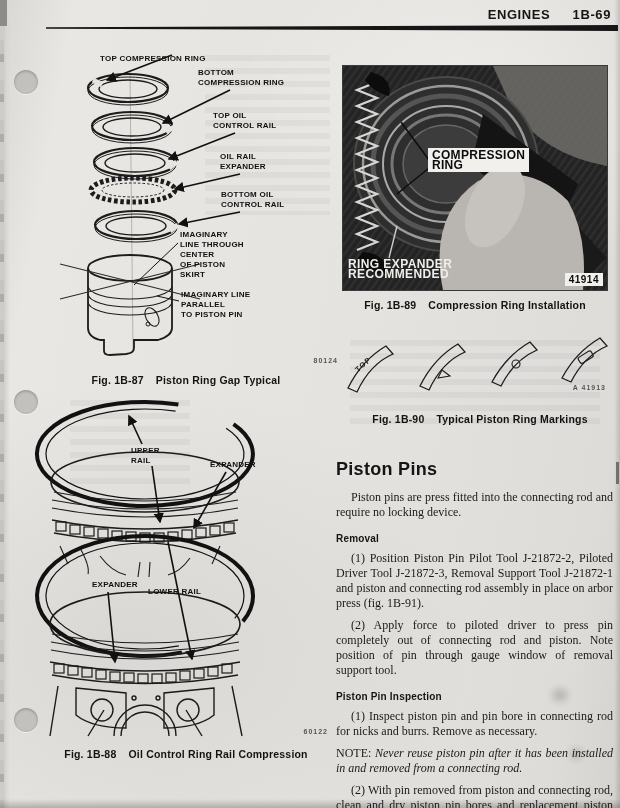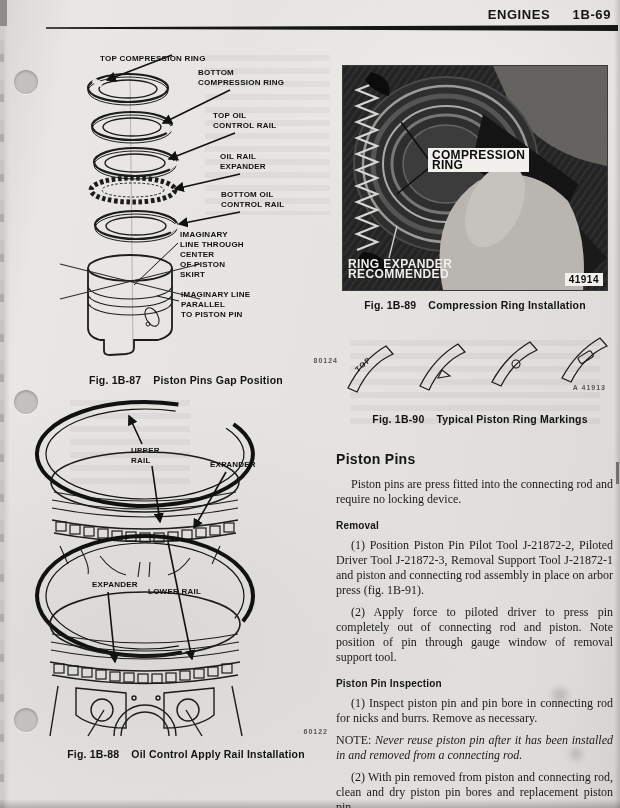--- a/index.html
+++ b/index.html
@@ -46,21 +46,21 @@
     font-size:12px;line-height:10px;padding:2px 4px;white-space:pre-line;letter-spacing:.3px;}
   .photo-label-white{position:absolute;color:#f0eeea;font-weight:bold;font-size:12px;
     line-height:10px;white-space:pre-line;letter-spacing:.4px;}
   .photo-ref{position:absolute;background:#f2f0ec;color:#0c0c0c;font-weight:bold;
     font-size:10px;padding:1px 4px;letter-spacing:.5px;}
 
   .stamp-top{position:absolute;left:14px;top:24px;transform:rotate(-42deg);
     font-weight:bold;font-size:7.5px;letter-spacing:1px;color:#222;}
 
   .text-col{position:absolute;left:336px;top:451px;width:277px;}
-  .h-main{font-weight:bold;font-size:14px;letter-spacing:.3px;margin:0 0 10px 0;}
+  .h-main{font-weight:bold;font-size:18px;letter-spacing:.3px;margin:8px 0 10px 0;}
   .h-sub{font-weight:bold;font-size:10px;letter-spacing:.2px;margin:13px 0 7px 0;}
   .body-text{font-family:"Liberation Serif",serif;font-size:12px;line-height:15px;
     text-align:justify;margin:0 0 7px 0;color:#1a1a1a;}
   .indent{text-indent:15px;}
   .note-label{font-weight:normal;}
   .note-italic{font-style:italic;}
 
   .ghost{position:absolute;background:repeating-linear-gradient(to bottom,
     rgba(70,70,88,.055) 0 6px,rgba(0,0,0,0) 6px 13px);filter:blur(.7px);pointer-events:none;}
   .smudge{position:absolute;border-radius:50%;background:rgba(20,20,20,.16);filter:blur(3px);}
@@ -168,21 +168,21 @@
     <div class="diag-label" style="left:150px;top:192px">IMAGINARY
 LINE THROUGH
 CENTER
 OF PISTON
 SKIRT</div>
     <div class="diag-label" style="left:151px;top:252px">IMAGINARY LINE
 PARALLEL
 TO PISTON PIN</div>
     <div class="ref-num" style="right:4px;top:319px">80124</div>
     <div class="fig-caption" style="top:336px">
-      <span class="fig-no">Fig. 1B-87</span><span>Piston Pins Gap Position</span>
+      <span class="fig-no">Fig. 1B-87</span><span>Piston Ring Gap Typical</span>
     </div>
   </div>
 
   <div class="fig-block" style="left:30px;top:396px;width:312px;height:376px">
     <svg width="312" height="346">
 
       <g>
         <path d="M203.5,28.2 A108,52 0 1 1 148.4,8.5" fill="none" stroke="#111" stroke-width="4"></path>
         <path d="M196.1,32.2 A99,45 0 1 1 145.6,15.2" fill="none" stroke="#111" stroke-width="1.2"></path>
         <ellipse cx="115" cy="86" rx="94" ry="30" fill="none" stroke="#1c1c1c" stroke-width="1.6"></ellipse>
@@ -254,21 +254,21 @@
         <line x1="138" y1="146" x2="162" y2="263" marker-end="url(#ah)"></line>
       </g>
     </svg>
     <div class="diag-label" style="left:101px;top:50px">UPPER
 RAIL</div>
     <div class="diag-label" style="left:180px;top:64px">EXPANDER</div>
     <div class="diag-label" style="left:62px;top:184px">EXPANDER</div>
     <div class="diag-label" style="left:118px;top:191px">LOWER RAIL</div>
     <div class="ref-num" style="right:14px;top:332px">60122</div>
     <div class="fig-caption" style="top:352px">
-      <span class="fig-no">Fig. 1B-88</span><span>Oil Control Apply Rail Installation</span>
+      <span class="fig-no">Fig. 1B-88</span><span>Oil Control Ring Rail Compression</span>
     </div>
   </div>
 
   <div class="photo">
     <svg width="264" height="224">
       <defs>
         <pattern id="halftone" width="6" height="6" patternTransform="rotate(35)" patternUnits="userSpaceOnUse">
           <rect width="6" height="6" fill="#232323"></rect>
           <line x1="1" y1="0" x2="1" y2="6" stroke="#2f2f2f" stroke-width="2.5"></line>
         </pattern>

